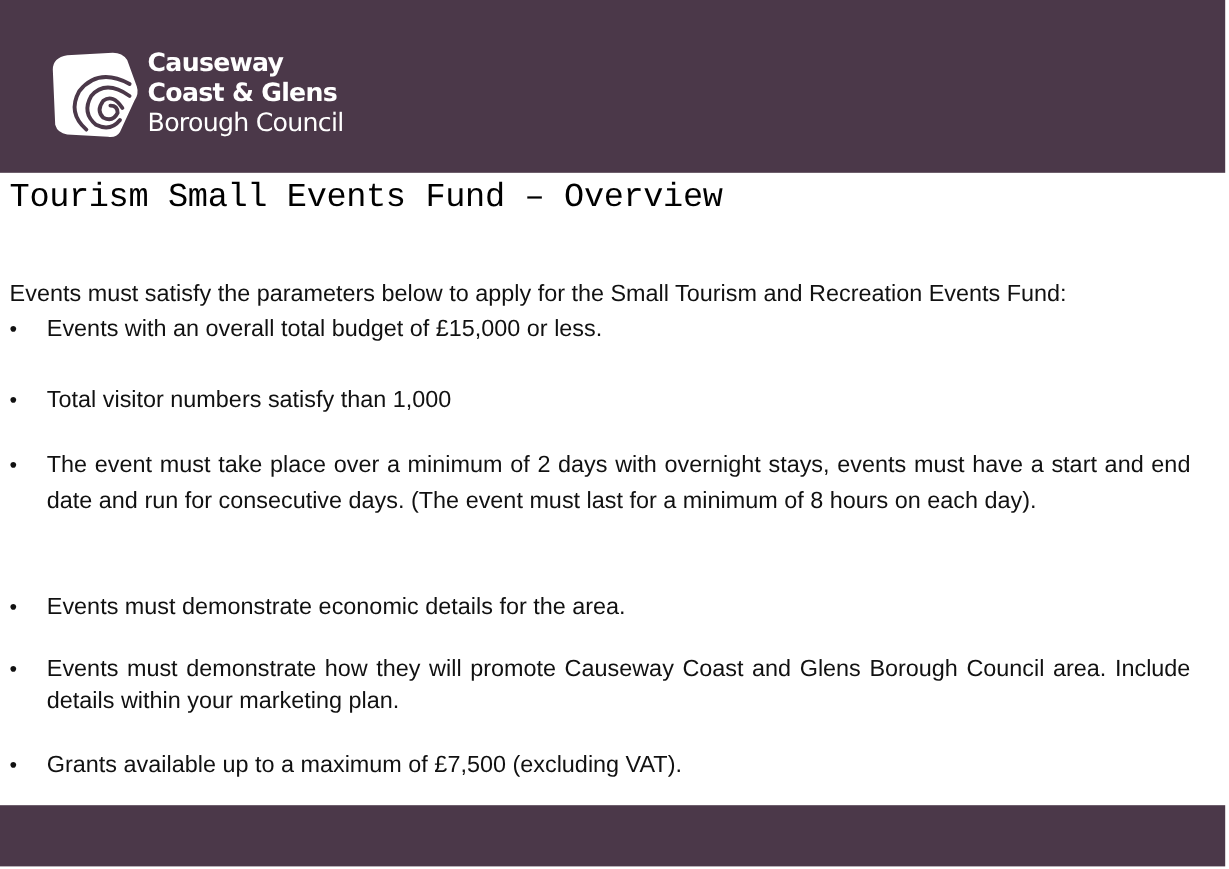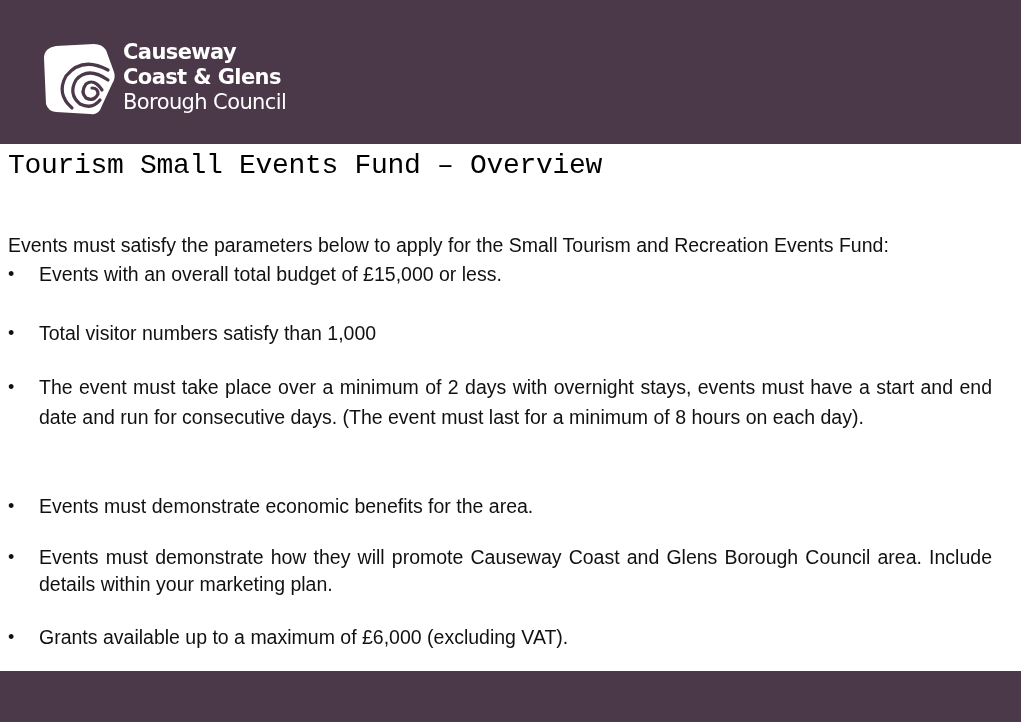--- a/index.html
+++ b/index.html
@@ -137,24 +137,24 @@
 <div class="bullet b2">
   <span class="dot">•</span>
   <span class="txt">Total visitor numbers satisfy than 1,000</span>
 </div>
 <div class="bullet b3">
   <span class="dot">•</span>
   <span class="txt">The event must take place over a minimum of 2 days with overnight stays, events must have a start and end date and run for consecutive days. (The event must last for a minimum of 8 hours on each day).</span>
 </div>
 <div class="bullet b4">
   <span class="dot">•</span>
-  <span class="txt">Events must demonstrate economic benefits for the area.</span>
+  <span class="txt">Events must demonstrate economic details for the area.</span>
 </div>
 <div class="bullet b5">
   <span class="dot">•</span>
   <span class="txt">Events must demonstrate how they will promote Causeway Coast and Glens Borough Council area. Include details within your marketing plan.</span>
 </div>
 <div class="bullet b6">
   <span class="dot">•</span>
-  <span class="txt">Grants available up to a maximum of £6,000 (excluding VAT).</span>
+  <span class="txt">Grants available up to a maximum of £7,500 (excluding VAT).</span>
 </div>
 
 <div class="footer"></div>
 
 </body></html>

